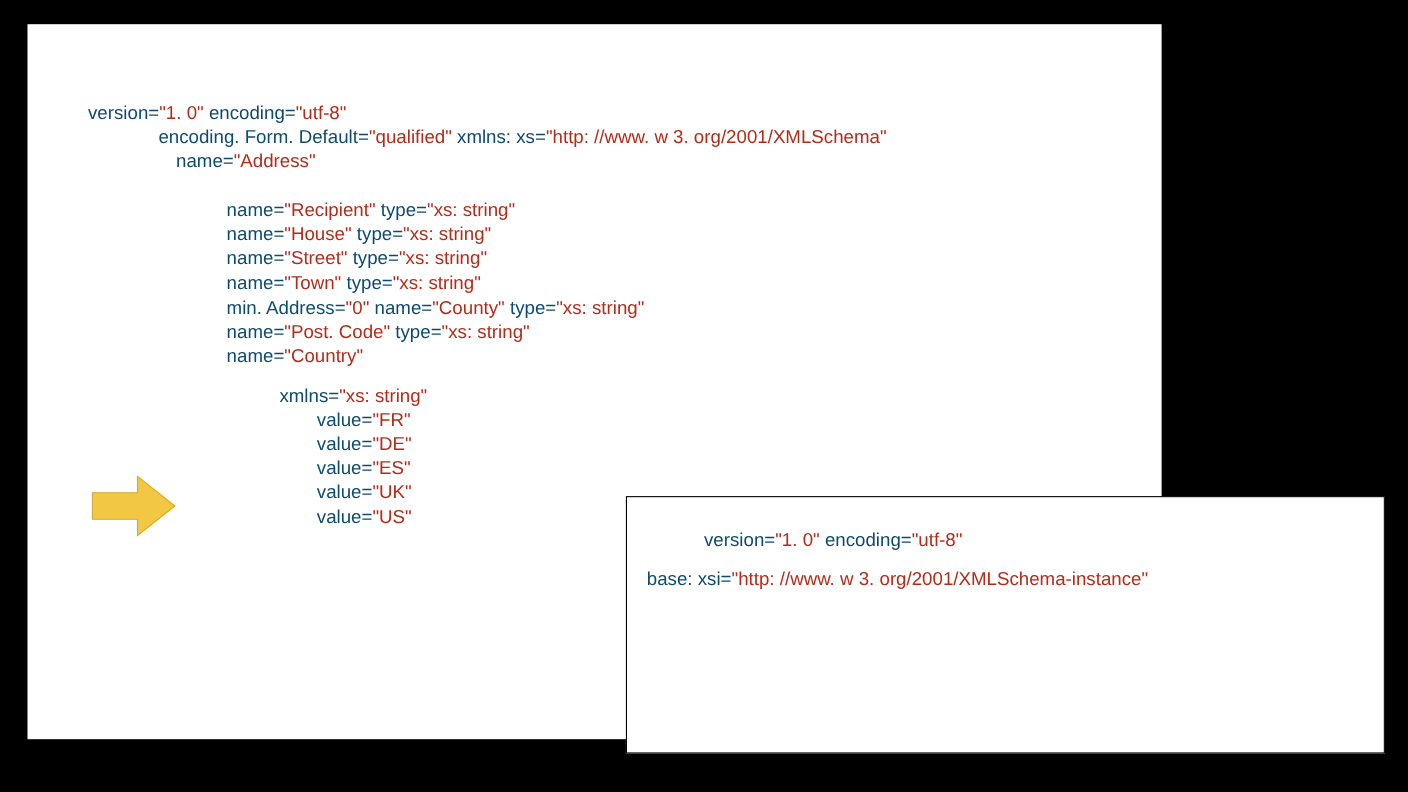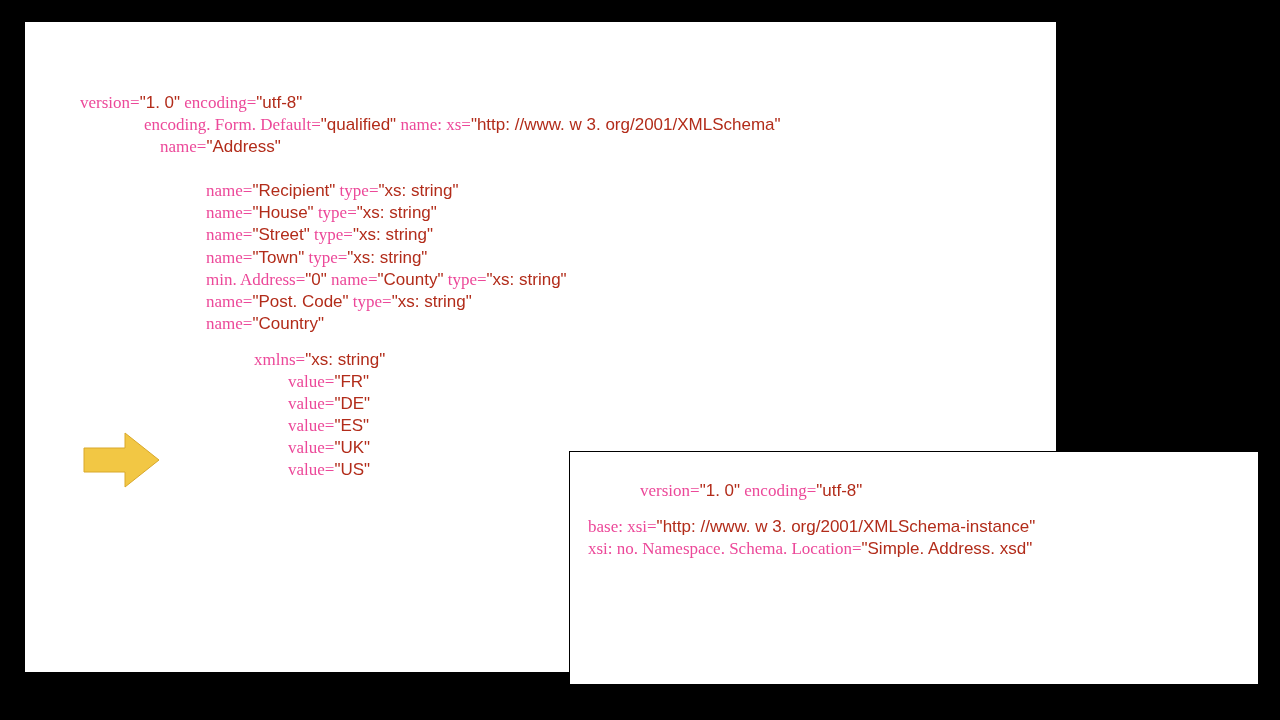--- a/index.html
+++ b/index.html
@@ -29,21 +29,21 @@
     height: 234px;
     background: #fff;
     border: 1px solid #000;
     padding: 28px 18px 18px 18px;
   }
   .line {
     font-size: 17px;
     line-height: 1.3;
     white-space: nowrap;
   }
-  .attr-name { color: #ec4899; font-family: Liberation Serif, serif; }
+  .attr-name { color: #0c4a6e; }
   .attr-val { color: #b22c1a; }
   .indent-1 { margin-left: 64px; }
   .indent-2 { margin-left: 80px; }
   .indent-3 { margin-left: 126px; }
   .indent-4 { margin-left: 174px; }
   .indent-5 { margin-left: 208px; }
   .gap { height: 22px; }
   .gap-sm { height: 14px; }
   .arrow {
     position: absolute;
@@ -57,21 +57,21 @@
 </head>
 <body>
 
 <div class="main-panel">
 
   <div class="line">
     <span class="attr-name">version=</span><span class="attr-val">"1. 0"</span><span class="attr-name"> encoding=</span><span class="attr-val">"utf-8"</span>
   </div>
 
   <div class="line indent-1">
-    <span class="attr-name">encoding. Form. Default=</span><span class="attr-val">"qualified"</span><span class="attr-name"> name: xs=</span><span class="attr-val">"http: //www. w 3. org/2001/XMLSchema"</span>
+    <span class="attr-name">encoding. Form. Default=</span><span class="attr-val">"qualified"</span><span class="attr-name"> xmlns: xs=</span><span class="attr-val">"http: //www. w 3. org/2001/XMLSchema"</span>
   </div>
 
   <div class="line indent-2">
     <span class="attr-name">name=</span><span class="attr-val">"Address"</span>
   </div>
 
   <div class="gap"></div>
 
   <div id="elements-block">
       <div class="line indent-3"><span class="attr-name">name=</span><span class="attr-val">"Recipient"</span><span class="attr-name"> type=</span><span class="attr-val">"xs: string"</span></div>
@@ -105,16 +105,13 @@
 </div>
 
 <div class="overlay-panel">
   <div class="line ov-indent-1">
     <span class="attr-name">version=</span><span class="attr-val">"1. 0"</span><span class="attr-name"> encoding=</span><span class="attr-val">"utf-8"</span>
   </div>
   <div class="gap-sm"></div>
   <div class="line">
     <span class="attr-name">base: xsi=</span><span class="attr-val">"http: //www. w 3. org/2001/XMLSchema-instance"</span>
   </div>
-  <div class="line">
-    <span class="attr-name">xsi: no. Namespace. Schema. Location=</span><span class="attr-val">"Simple. Address. xsd"</span>
-  </div>
 </div>
 
 </body></html>

